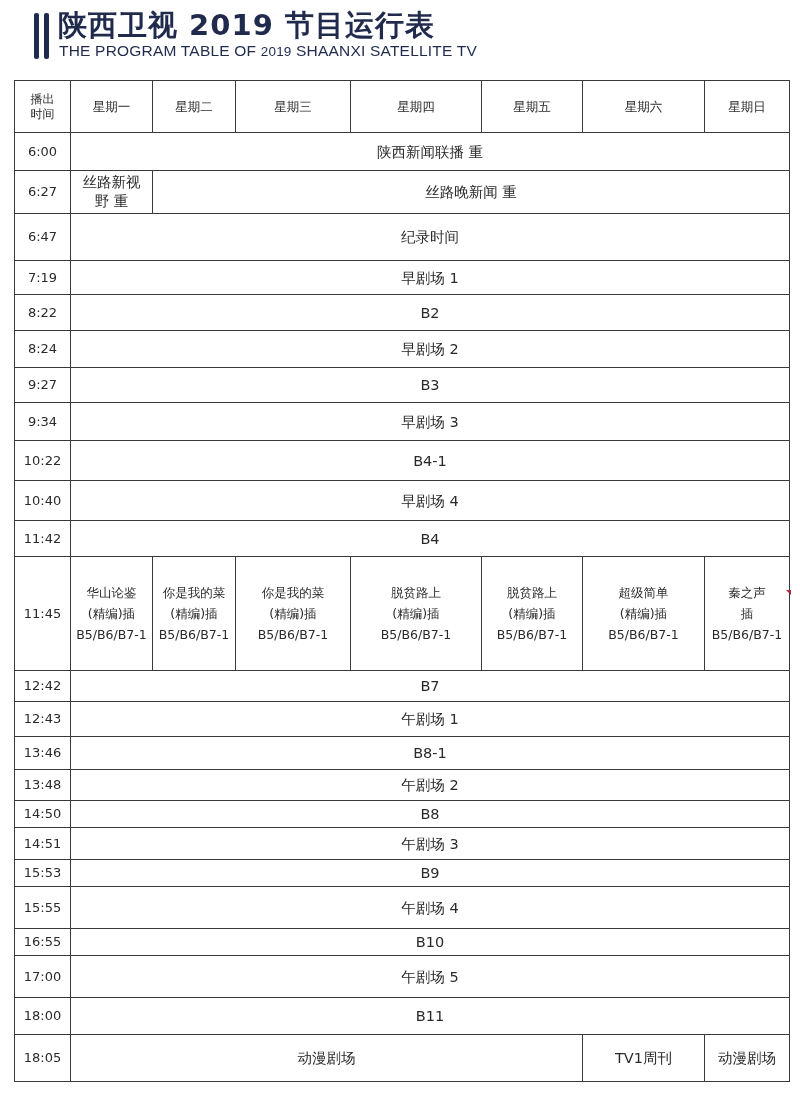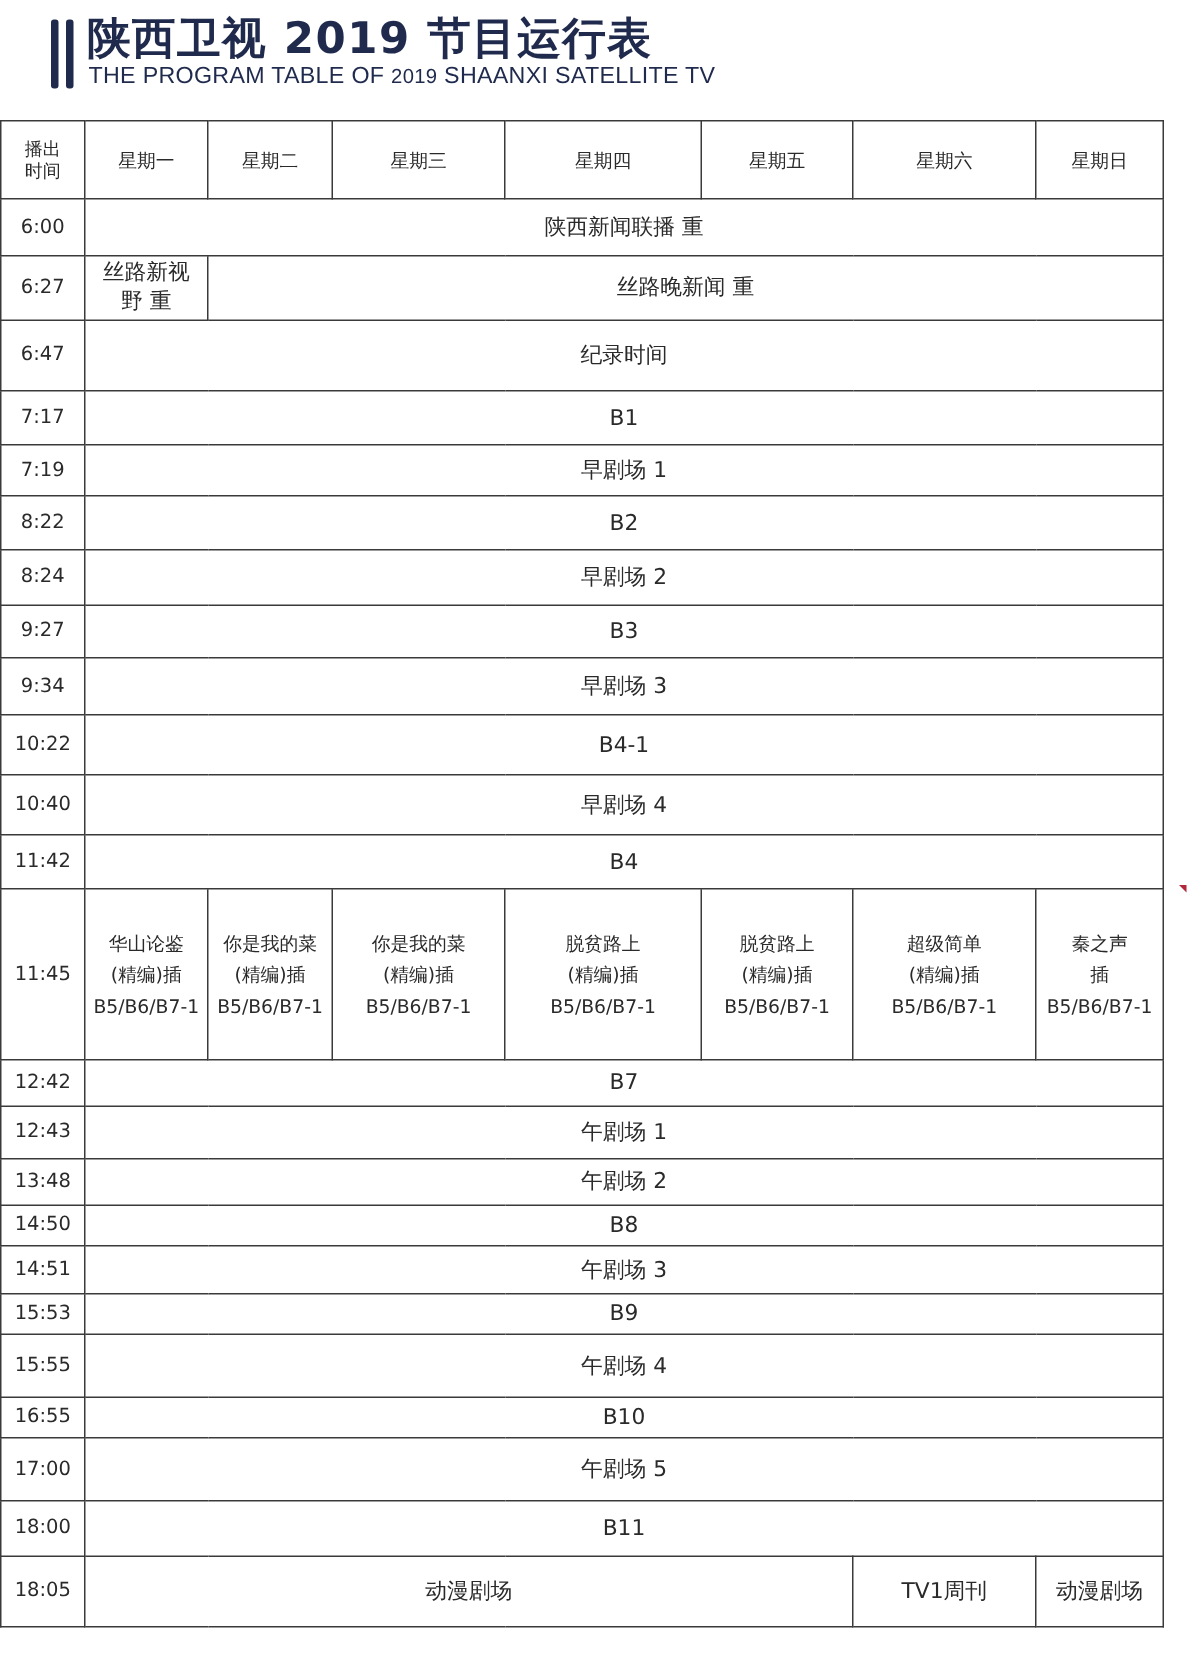--- a/index.html
+++ b/index.html
@@ -8,21 +8,21 @@
   .title-bars { position: absolute; left: 34px; top: 13px; width: 16px; height: 46px; }
   .title-bars span { position: absolute; top: 0; width: 5px; height: 46px; background: #1f2a4d; border-radius: 2px; }
   .title-bars span:first-child { left: 0; }
   .title-bars span:last-child { left: 10px; }
   .title-cn { position: absolute; left: 58px; top: 8px; font-size: 29px; line-height: 34px;
               color: #1f2a4d; font-weight: bold; letter-spacing: 1px; white-space: nowrap; text-align: right; }
   .title-en { position: absolute; left: 59px; top: 42px; font-size: 15.5px; line-height: 18px;
               color: #1f2a4d; font-family: "Liberation Sans", sans-serif; white-space: nowrap; letter-spacing: 0.2px; text-align: center; }
   .title-en .yr { font-size: 13.5px; }
 
-  table.sched { position: absolute; left: 0; top: 80px; width: 775px;
+  table.sched { position: absolute; left: 14px; top: 80px; width: 775px;
                 border-collapse: collapse; table-layout: fixed; }
   table.sched td, table.sched th { border: 1.5px solid #3a3a3a; padding: 0; text-align: center;
                 vertical-align: middle; font-weight: normal; font-size: 13.5px; line-height: 18px; color: #2a2a2a; }
   table.sched th { font-size: 12.5px; }
   .time-h { font-size: 12px !important; line-height: 15px !important; }
   .cell-sm { font-size: 12.5px !important; line-height: 21px !important; }
   .prog-wide { font-size: 14.5px !important; }
   .time { font-size: 13px !important; }
   .red-mark { position: absolute; left: 786px; top: 590px; width: 0; height: 0;
               border-left: 5px solid transparent; border-top: 5px solid #b0283a; }
@@ -65,24 +65,20 @@
   </tr>
   <tr style="height:43px">
     <td class="time">6:27</td>
     <td class="prog-wide" style="line-height:19px"><span>丝路新视</span><br><span>野 重</span></td>
     <td colspan="6" class="prog-wide">丝路晚新闻 重</td>
   </tr>
   <tr style="height:47px">
         <td class="time">6:47</td>
         <td colspan="7" class="prog-wide">纪录时间</td>
       </tr>
-  <tr style="height:36px">
-        <td class="time">7:17</td>
-        <td colspan="7" class="prog-wide">B1</td>
-      </tr>
   <tr style="height:34px">
         <td class="time">7:19</td>
         <td colspan="7" class="prog-wide">早剧场 1</td>
       </tr>
   <tr style="height:36px">
         <td class="time">8:22</td>
         <td colspan="7" class="prog-wide">B2</td>
       </tr>
   <tr style="height:37px">
         <td class="time">8:24</td>
@@ -119,20 +115,24 @@
     <td class="cell-sm"><span>秦之声</span><br><span>插</span><br><span>B5/B6/B7-1</span></td>
   </tr>
   <tr style="height:31px">
         <td class="time">12:42</td>
         <td colspan="7" class="prog-wide">B7</td>
       </tr>
   <tr style="height:35px">
         <td class="time">12:43</td>
         <td colspan="7" class="prog-wide">午剧场 1</td>
       </tr>
+  <tr style="height:33px">
+        <td class="time">13:46</td>
+        <td colspan="7" class="prog-wide">B8-1</td>
+      </tr>
   <tr style="height:31px">
         <td class="time">13:48</td>
         <td colspan="7" class="prog-wide">午剧场 2</td>
       </tr>
   <tr style="height:27px">
         <td class="time">14:50</td>
         <td colspan="7" class="prog-wide">B8</td>
       </tr>
   <tr style="height:32px">
         <td class="time">14:51</td>

